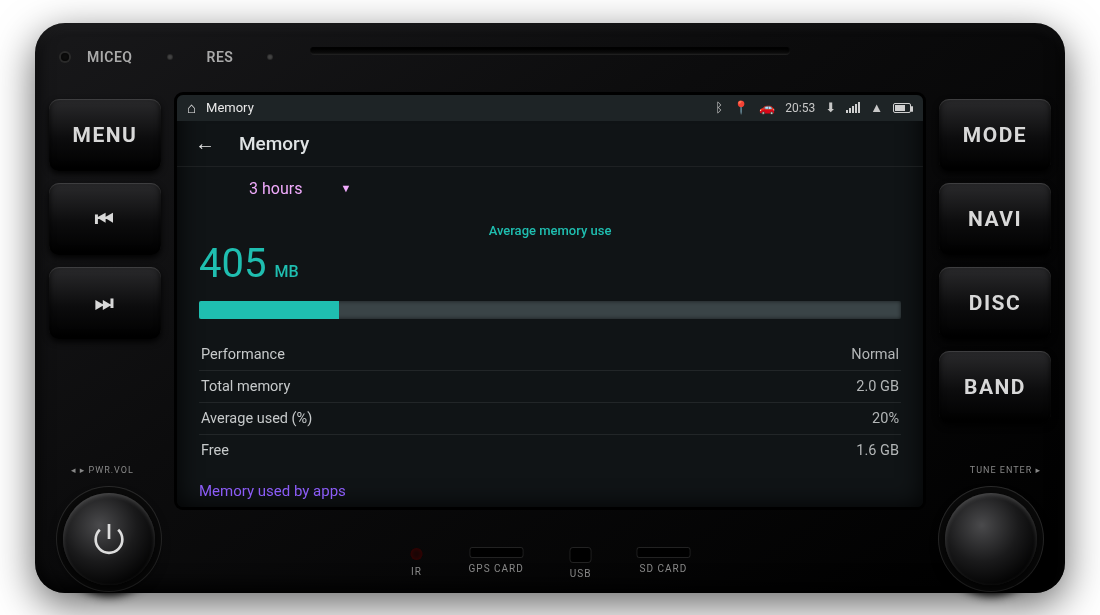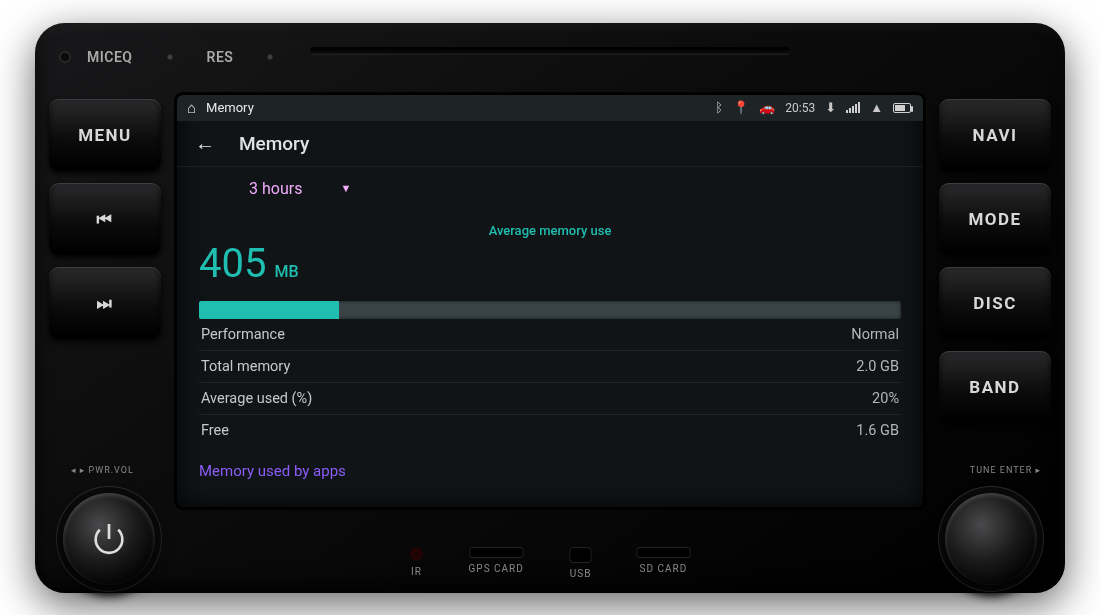--- a/index.html
+++ b/index.html
@@ -81,21 +81,21 @@
     .hw-btn {
       height: 72px;
       border-radius: 10px;
       background: linear-gradient(180deg,#2a2a2c 0%,#0c0c0d 55%,#000 100%);
       box-shadow:
         0 3px 6px rgba(0,0,0,.9),
         inset 0 1px 1px rgba(255,255,255,.15),
         inset 0 -2px 6px rgba(0,0,0,.9);
       color: #d8d8d8;
       font-weight: 700;
-      font-size: 17px;
+      font-size: 21px;
       letter-spacing: 1.5px;
       display: flex;
       align-items: center;
       justify-content: center;
       cursor: pointer;
       user-select: none;
     }
 
     
     .bottom-strip {
@@ -256,21 +256,21 @@
       overflow:hidden;
       box-shadow: inset 0 0 4px rgba(0,0,0,.6);
       position:relative;
     }
     .bar .used {
       height:100%;
       background:#1fbeb0;
     }
 
     .rows {
-      margin-top: 0;
+      margin-top: 20px;
       font-size: 14.5px;
       color:#c6c9ca;
     }
     .row {
       display:flex; justify-content:space-between;
       padding: 7px 2px;
       border-top:1px solid rgba(255,255,255,.08);
     }
     .row:first-child{ border-top:none; }
     .row .val { color:#b3b6b7; }
@@ -372,22 +372,22 @@
           <span>Free</span>
           <span class="val">1.6 GB</span>
         </div>
       </div>
     </div>
 
     <div class="section-heading">Memory used by apps</div>
   </div>
 
   <div class="side right">
+    <div class="hw-btn">MODE</div>
     <div class="hw-btn">NAVI</div>
-    <div class="hw-btn">MODE</div>
     <div class="hw-btn">DISC</div>
     <div class="hw-btn">BAND</div>
   </div>
 
   <div class="bottom-strip">
     <div class="knob left">
       <div class="ridges"></div>
       <span class="knob-label">◂ ▸ PWR.VOL</span>
       <svg viewBox="0 0 24 24">
         <path d="M12 3v9"></path>

